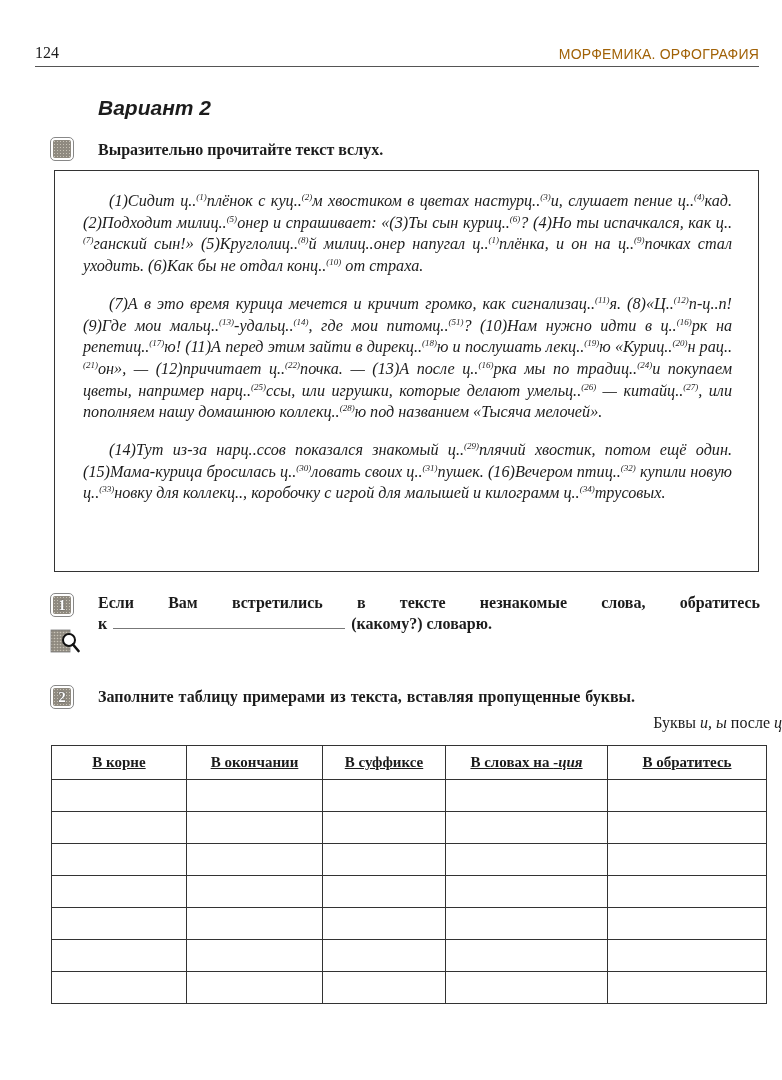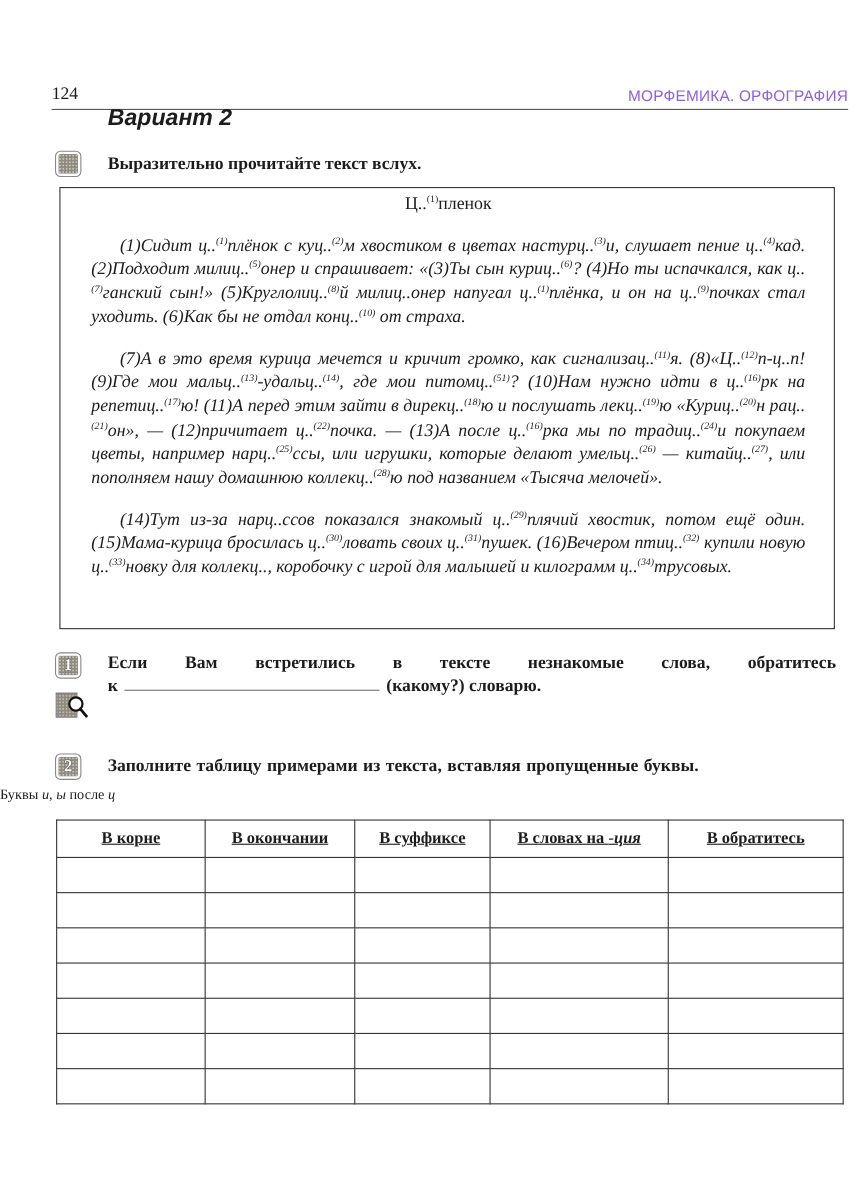--- a/index.html
+++ b/index.html
@@ -1,23 +1,23 @@
 <!DOCTYPE html>
 <html><head>
 <meta charset="utf-8">
 <style>
   html, body { margin: 0; padding: 0; background: #ffffff; }
   body { width: 782px; height: 1080px; position: relative; overflow: hidden;
          font-family: "Liberation Serif", "DejaVu Serif", serif; color: #1c1c1c; }
 
-  .running-head { position: absolute; left: 47px; top: 44px; width: 724px; height: 22px;
-                  border-bottom: 1px solid #555; margin-top: 33px; }
+  .running-head { position: absolute; left: 35px; top: 44px; width: 724px; height: 22px;
+                  border-bottom: 1px solid #555; }
   .page-num { position: absolute; left: 0; top: 0; font-size: 16px; font-family: "Liberation Serif", serif; }
   .chapter { position: absolute; right: 0; top: 2px; font-size: 14px; letter-spacing: 0.2px;
-             font-family: "Liberation Sans", "DejaVu Sans", sans-serif; color: #8b5cf6; }
+             font-family: "Liberation Sans", "DejaVu Sans", sans-serif; color: #a16207; }
 
   .variant-title { position: absolute; left: 98px; top: 96px; font-size: 21px; font-weight: bold;
                    font-family: "Liberation Sans", "DejaVu Sans", sans-serif; font-style: italic; }
 
   .task-icon { position: absolute; width: 24px; height: 24px; border: 1.5px solid #888;
                border-radius: 5px; background: #fff; box-sizing: border-box; padding: 2px; }
   .task-icon .fill { width: 100%; height: 100%; border-radius: 2px;
                      background-color: #8f8a80;
                      background-image: radial-gradient(#c9c4b8 0.9px, transparent 1px);
                      background-size: 3px 3px;
@@ -32,21 +32,21 @@
   .text-box { position: absolute; left: 54px; top: 170px; width: 705px; height: 402px;
               border: 1.5px solid #333; box-sizing: border-box; padding: 4px 10px 0 12px;
               font-size: 16.2px; line-height: 21.7px; text-align: justify; }
   .text-box .title { text-align: center; margin-bottom: 1px; }
   .text-box p { margin: 16px; text-indent: 26px; text-align: justify; text-align-last: left; font-style: italic; }
   sup { font-size: 9px; line-height: 0; vertical-align: 6px; }
 
   .blank { display: inline-block; width: 232px; border-bottom: 1px solid #777; height: 14px;
            vertical-align: baseline; margin: 0 6px; }
 
-  .table-caption { position: absolute; left: 0; width: 782px; top: 714px; text-align: left; font-size: 13px; }
+  .table-caption { position: absolute; left: 0; width: 782px; top: 714px; text-align: right; font-size: 16px; }
   .table-caption i { font-style: italic; }
 
   table.answer { position: absolute; left: 51px; top: 745px; border-collapse: collapse;
                  font-size: 15px; font-weight: bold; }
   table.answer th, table.answer td { border: 1.2px solid #333; padding: 0; }
   table.answer th { height: 33px; font-weight: bold; text-align: center; white-space: nowrap; text-decoration: underline; }
   table.answer td { height: 31px; }
   table.answer th i { font-style: italic; font-weight: bold; }
 </style>
 </head>
@@ -58,23 +58,20 @@
 </div>
 
 <div class="variant-title">Вариант 2</div>
 
 <div class="task-icon" style="left:50px; top:137px;">
   <div class="fill"></div>
 </div>
 <div class="instruction" style="left:98px; top:139px;">Выразительно прочитайте текст вслух.</div>
 
 <div class="text-box">
-  <div class="title">
-    <span>Ц..</span><sup>(1)</sup><span>пленок</span>
-  </div>
   <p><span>(1)Сидит ц..</span><sup>(1)</sup><span>плёнок с куц..</span><sup>(2)</sup><span>м хвостиком в цветах настурц..</span><sup>(3)</sup><span>и, слушает пение ц..</span><sup>(4)</sup><span>кад. (2)Подходит милиц..</span><sup>(5)</sup><span>онер и спрашивает: «(3)Ты сын куриц..</span><sup>(6)</sup><span>? (4)Но ты испачкался, как ц..</span><sup>(7)</sup><span>ганский сын!» (5)Круглолиц..</span><sup>(8)</sup><span>й милиц..онер напугал ц..</span><sup>(1)</sup><span>плёнка, и он на ц..</span><sup>(9)</sup><span>почках стал уходить. (6)Как бы не отдал конц..</span><sup>(10)</sup><span> от страха.</span></p>
   <p><span>(7)А в это время курица мечется и кричит громко, как сигнализац..</span><sup>(11)</sup><span>я. (8)«Ц..</span><sup>(12)</sup><span>п-ц..п! (9)Где мои мальц..</span><sup>(13)</sup><span>-удальц..</span><sup>(14)</sup><span>, где мои питомц..</span><sup>(51)</sup><span>? (10)Нам нужно идти в ц..</span><sup>(16)</sup><span>рк на репетиц..</span><sup>(17)</sup><span>ю! (11)А перед этим зайти в дирекц..</span><sup>(18)</sup><span>ю и послушать лекц..</span><sup>(19)</sup><span>ю «Куриц..</span><sup>(20)</sup><span>н рац..</span><sup>(21)</sup><span>он», — (12)причитает ц..</span><sup>(22)</sup><span>почка. — (13)А после ц..</span><sup>(16)</sup><span>рка мы по традиц..</span><sup>(24)</sup><span>и покупаем цветы, например нарц..</span><sup>(25)</sup><span>ссы, или игрушки, которые делают умельц..</span><sup>(26)</sup><span> — китайц..</span><sup>(27)</sup><span>, или пополняем нашу домашнюю коллекц..</span><sup>(28)</sup><span>ю под названием «Тысяча мелочей».</span></p>
   <p><span>(14)Тут из-за нарц..ссов показался знакомый ц..</span><sup>(29)</sup><span>плячий хвостик, потом ещё один. (15)Мама-курица бросилась ц..</span><sup>(30)</sup><span>ловать своих ц..</span><sup>(31)</sup><span>пушек. (16)Вечером птиц..</span><sup>(32)</sup><span> купили новую ц..</span><sup>(33)</sup><span>новку для коллекц.., коробочку с игрой для малышей и килограмм ц..</span><sup>(34)</sup><span>трусовых.</span></p>
 </div>
 
 <div class="task-icon" style="left:50px; top:593px;">
   <div class="fill">1</div>
 </div>
 <svg class="dict-icon" viewBox="0 0 30 26">
   <defs>

